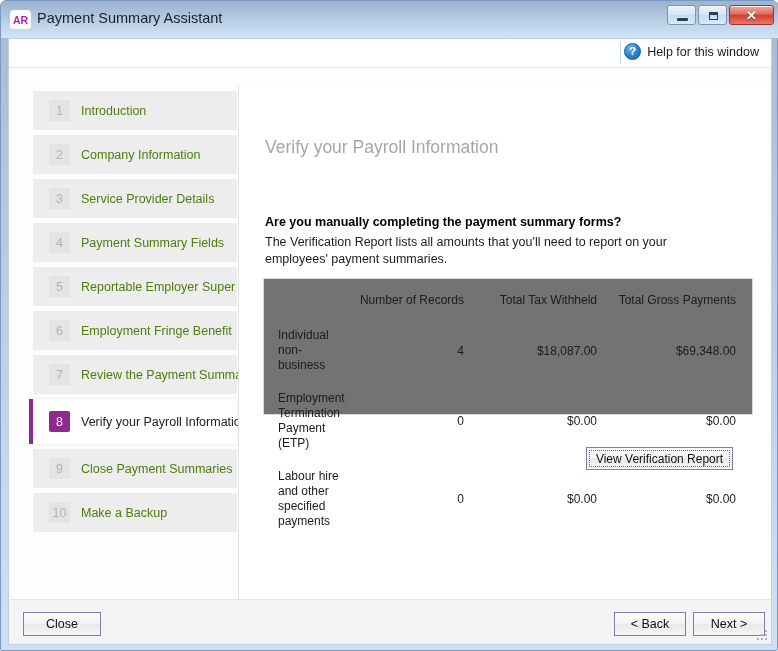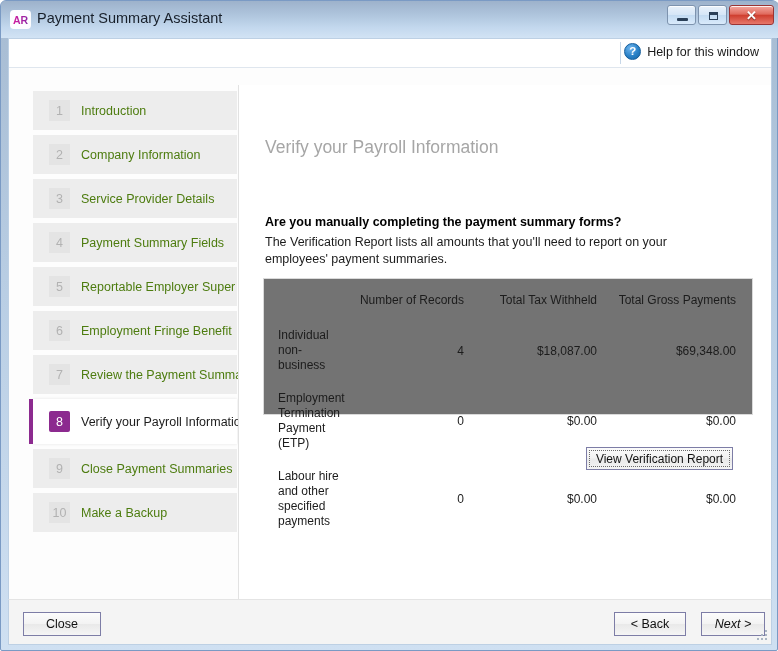--- a/index.html
+++ b/index.html
@@ -307,21 +307,21 @@
     box-sizing: border-box;
     border: 1px solid #7d7da6;
     background: linear-gradient(to bottom, #fcfcfc 0%, #f3f3f3 48%, #e9e9e9 52%, #f5f5f5 100%);
     font-size: 12.5px;
     color: #111111;
     display: flex; align-items: center; justify-content: center;
     cursor: default;
   }
   .btn-close { left: 14px;  top: 12px; width: 78px; }
   .btn-back  { right: 85px; top: 12px; width: 72px; }
-  .btn-next  { right: 6px;  top: 12px; width: 64px; font-style: italic; }
+  .btn-next  { right: 6px;  top: 12px; width: 72px; }
 
   .resize-grip {
     position: absolute;
     right: 4px; bottom: 4px;
     width: 12px; height: 12px;
   }
   .resize-grip i {
     position: absolute;
     width: 2px; height: 2px;
     background: #a9b5c2;

